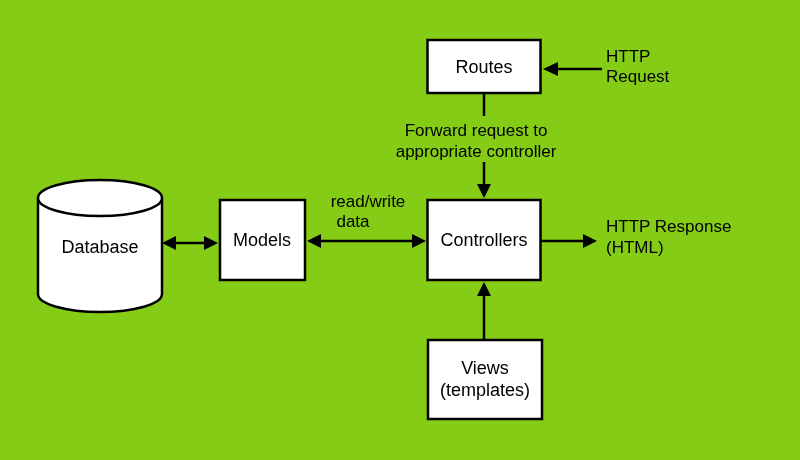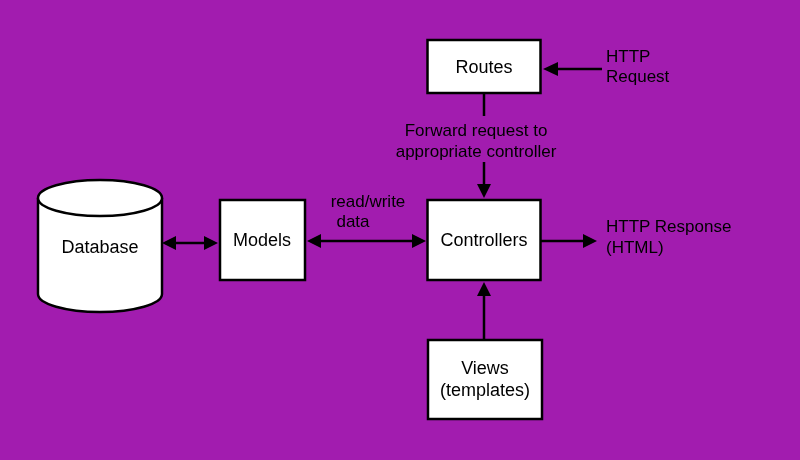--- a/index.html
+++ b/index.html
@@ -4,21 +4,21 @@
 <style>
   html, body {
     margin: 0;
     padding: 0;
     background: #ffffff;
   }
   .canvas {
     position: relative;
     width: 800px;
     height: 460px;
-    background: #a21caf;
+    background: #84cc16;
     overflow: hidden;
     text-align: right;
   }
   svg {
     display: block;
     font-family: "Liberation Sans", sans-serif;
   }
   .box {
     fill: #ffffff;
     stroke: #000000;

